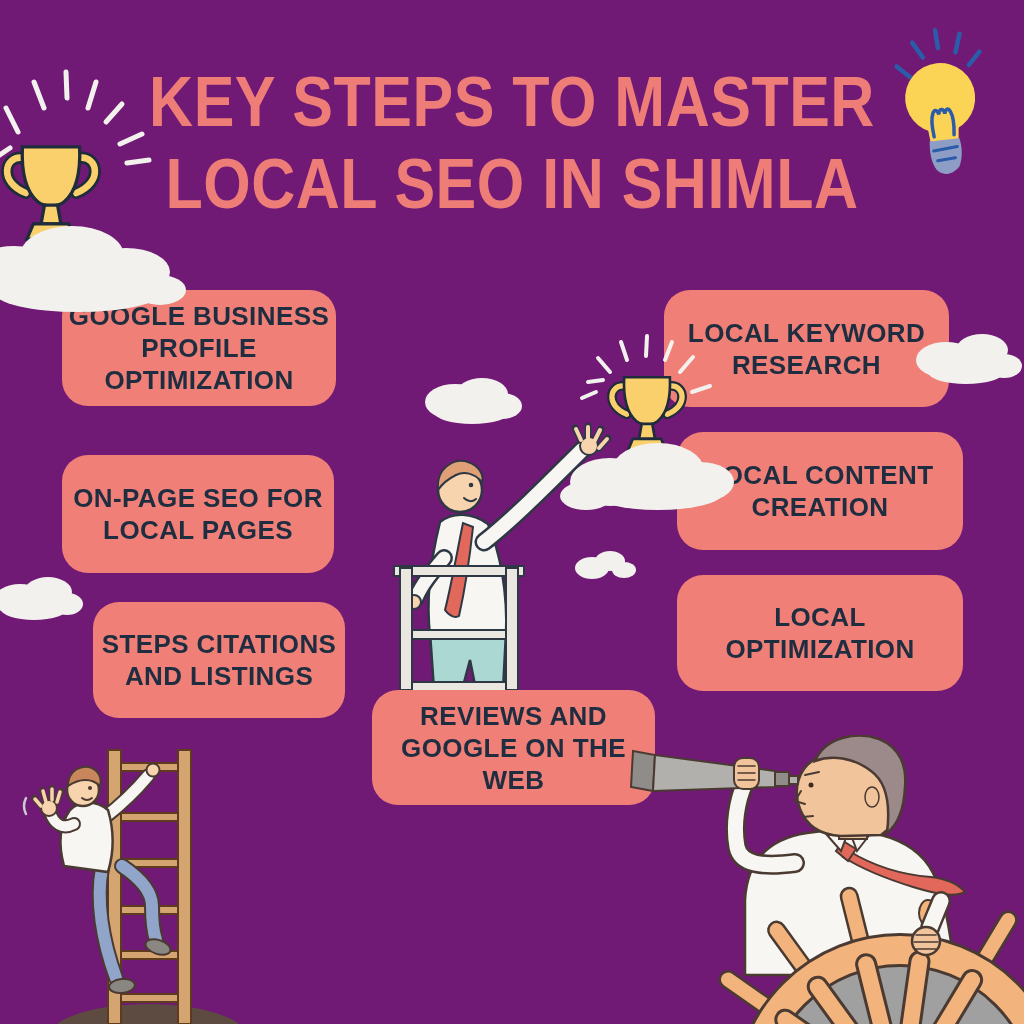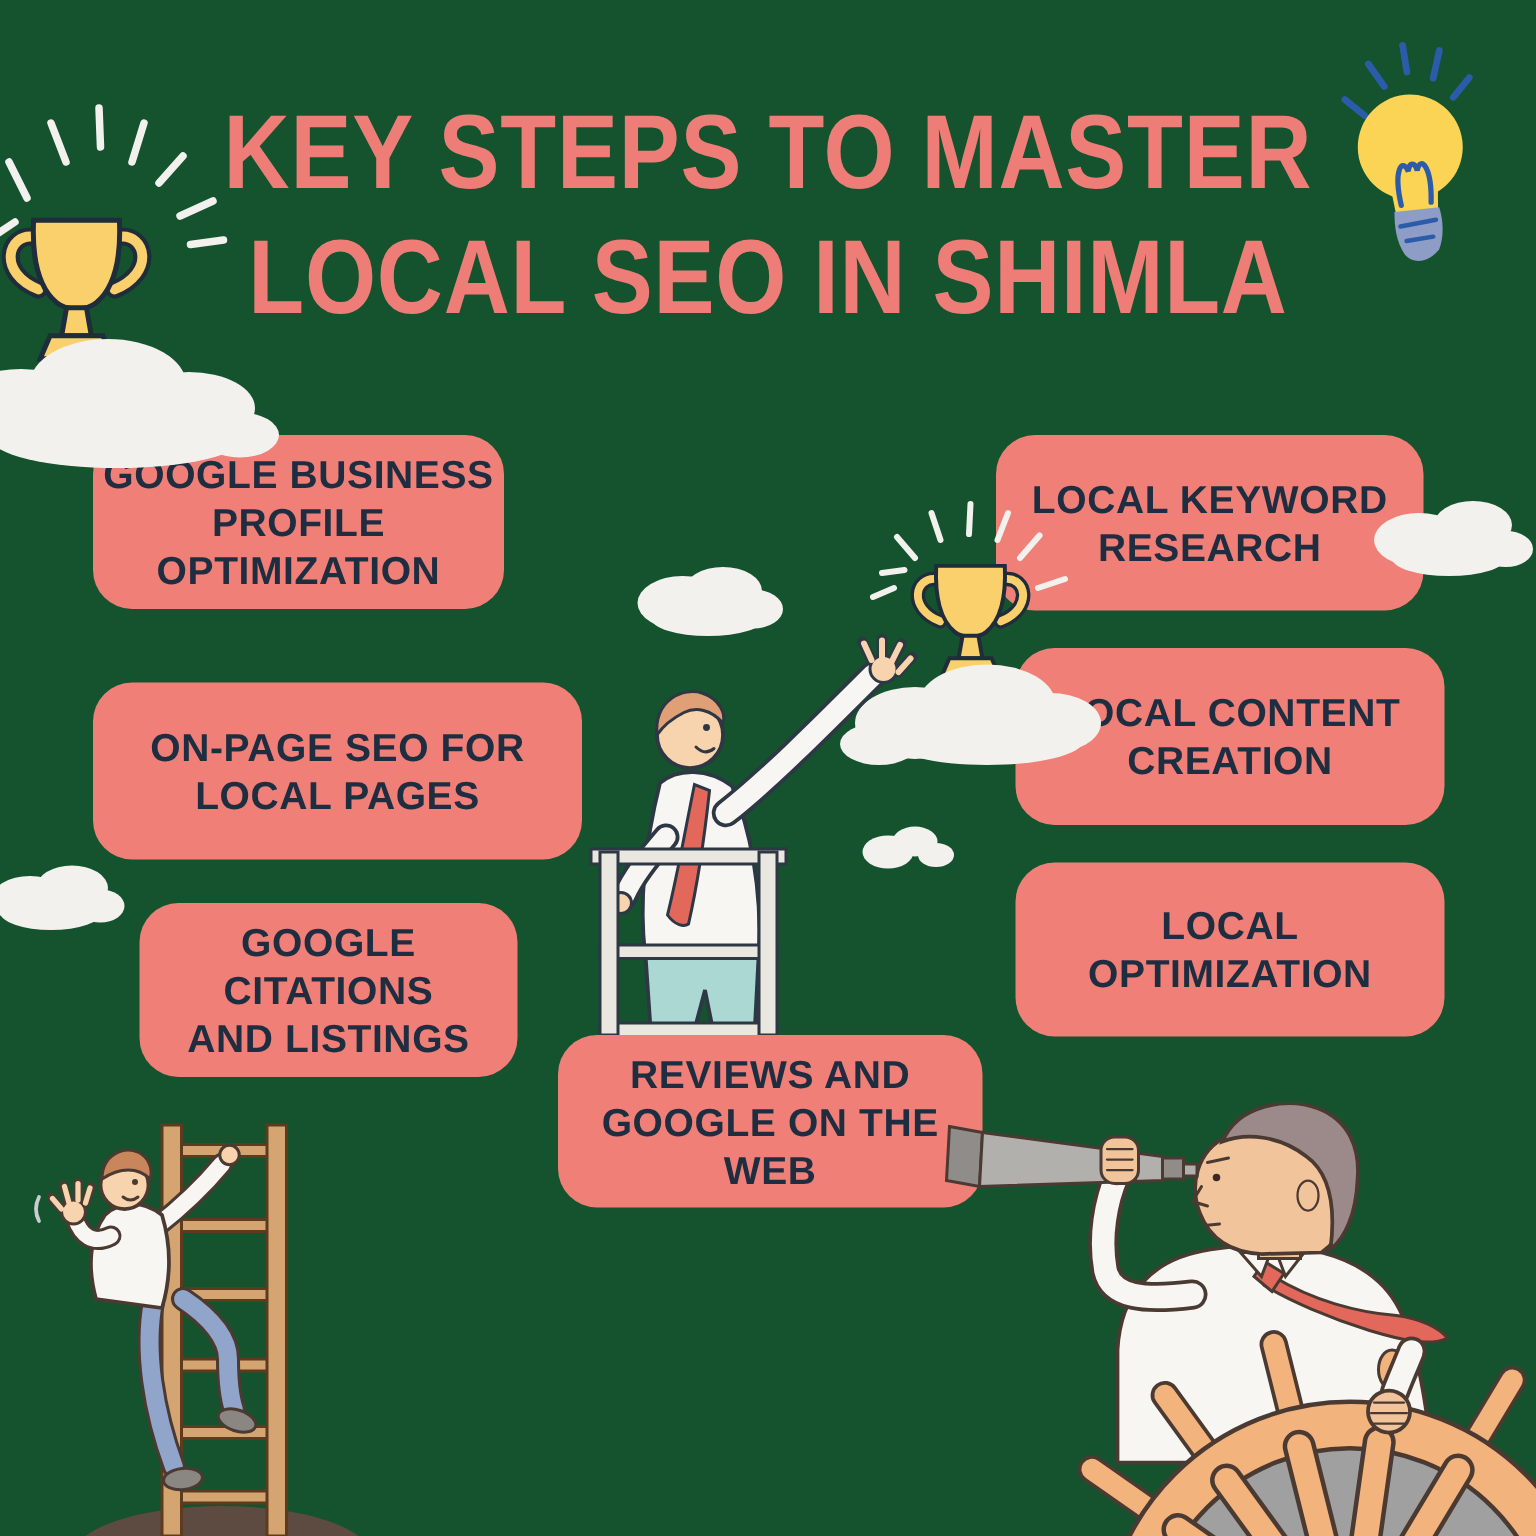--- a/index.html
+++ b/index.html
@@ -1,18 +1,18 @@
 <!DOCTYPE html>
 <html><head>
 <meta charset="utf-8">
 <style>
   html,body{margin:0;padding:0;background:#10181f;}
   .poster{
     position:relative;width:1024px;height:1024px;overflow:hidden;
-    background:#14532d;font-family:"Liberation Sans",sans-serif;
+    background:#701a75;font-family:"Liberation Sans",sans-serif;
   }
   .title-wrap{
     position:absolute;top:60px;left:0;width:1024px;text-align:center;
     color:#ee7d78;font-weight:bold;font-size:61px;line-height:72px;
     letter-spacing:0.5px;transform:scaleY(1.15);transform-origin:top center;
     z-index:2;white-space:nowrap;
   }
   .step-box{
     position:absolute;background:#f08077;border-radius:26px;
     display:flex;align-items:center;justify-content:center;text-align:center;
@@ -81,26 +81,26 @@
         <line x1="47" y1="144" x2="65" y2="143"></line>
       </g>
     </g>
   </svg>
 
   <div class="step-box" style="left:62px;top:290px;width:274px;height:116px">
     <span class="step-label">GOOGLE BUSINESS
 PROFILE
 OPTIMIZATION</span>
   </div>
-  <div class="step-box" style="left:62px;top:455px;width:326px;height:118px">
+  <div class="step-box" style="left:62px;top:455px;width:272px;height:118px">
     <span class="step-label">ON-PAGE SEO FOR
 LOCAL PAGES</span>
   </div>
   <div class="step-box" style="left:93px;top:602px;width:252px;height:116px">
-    <span class="step-label">GOOGLE CITATIONS
+    <span class="step-label">STEPS CITATIONS
 AND LISTINGS</span>
   </div>
   <div class="step-box" style="left:664px;top:290px;width:285px;height:117px">
     <span class="step-label">LOCAL KEYWORD
 RESEARCH</span>
   </div>
   <div class="step-box" style="left:677px;top:432px;width:286px;height:118px">
     <span class="step-label">LOCAL CONTENT
 CREATION</span>
   </div>

